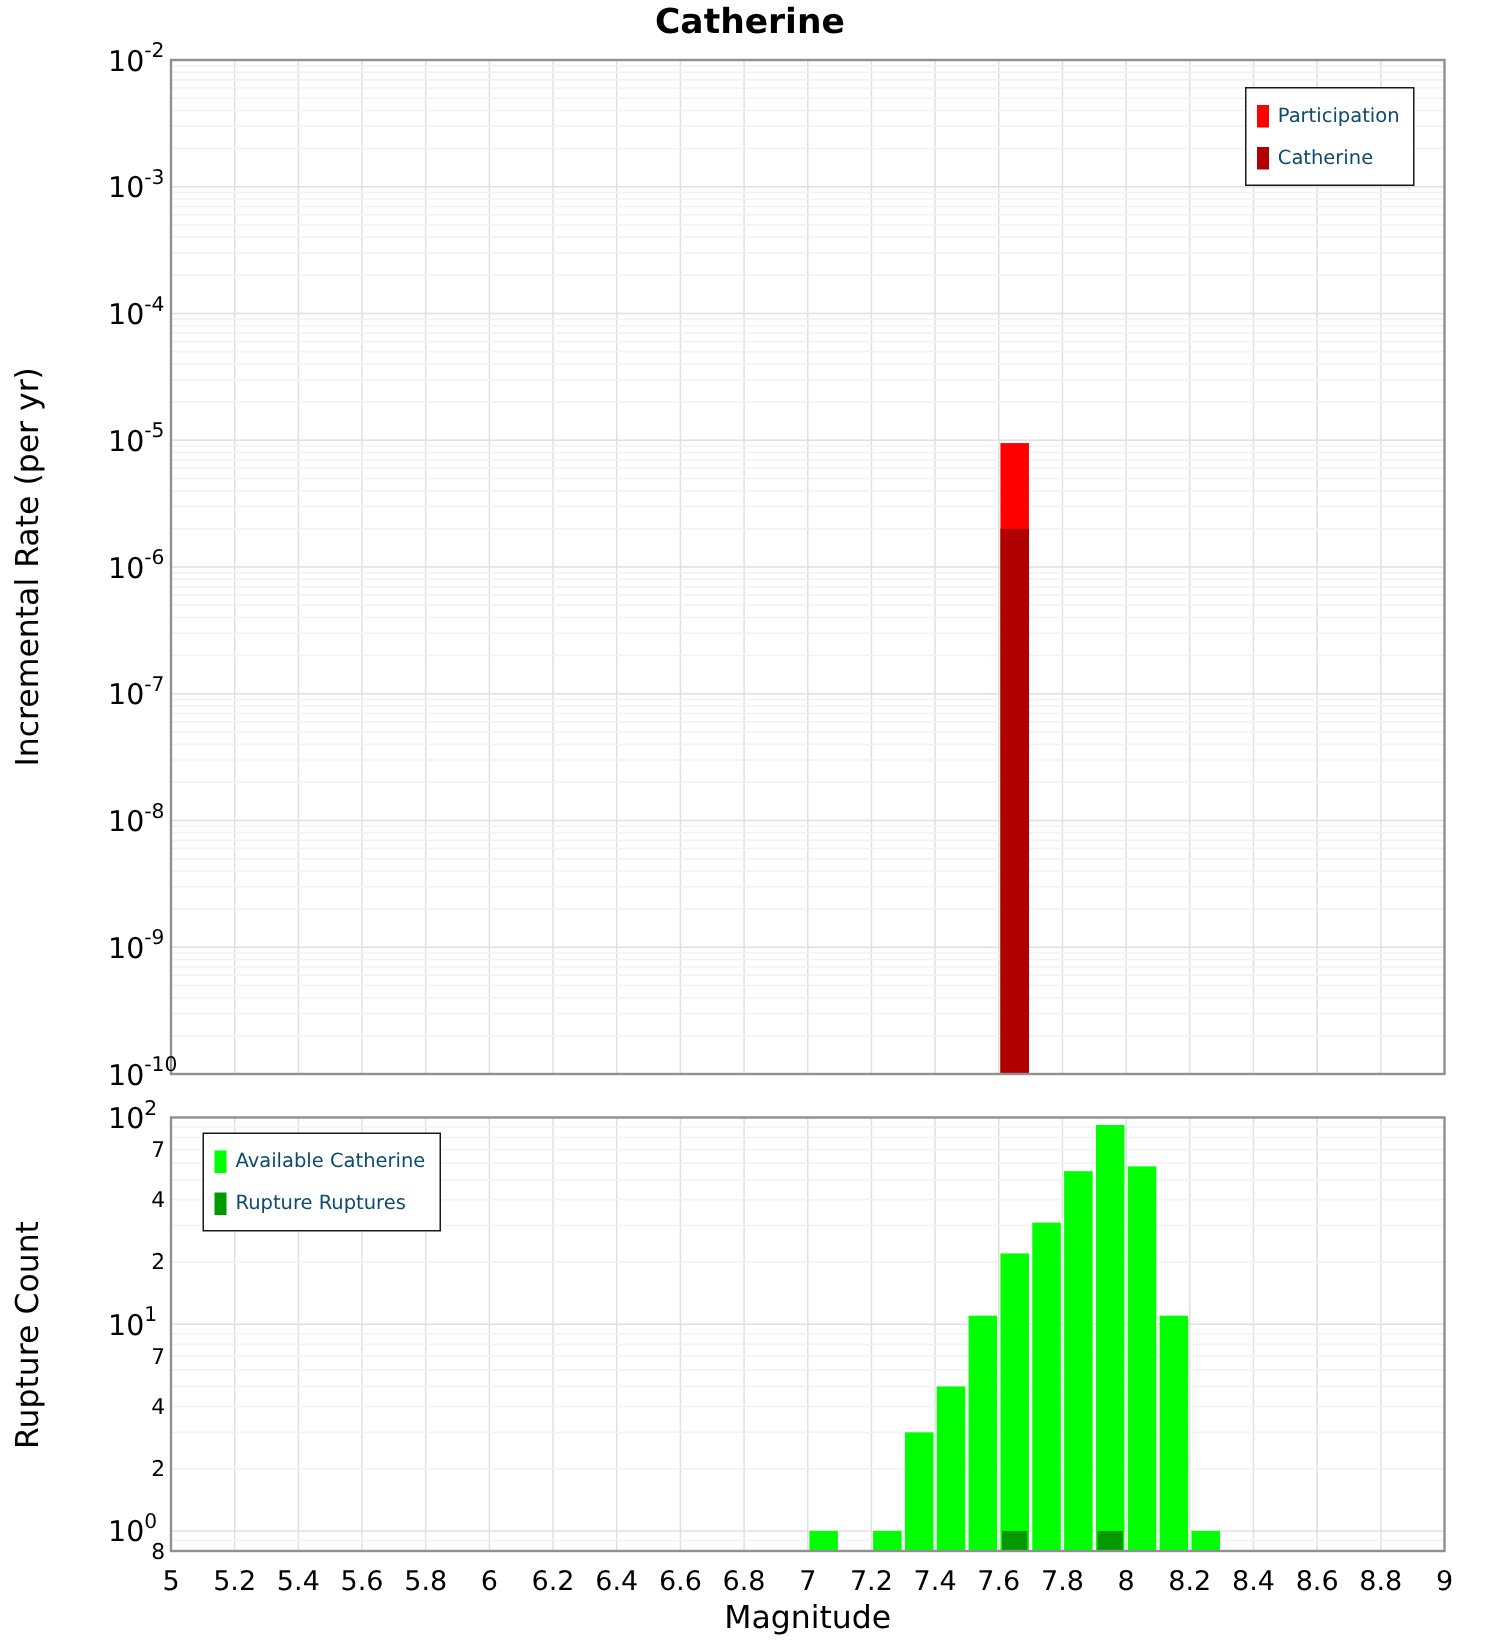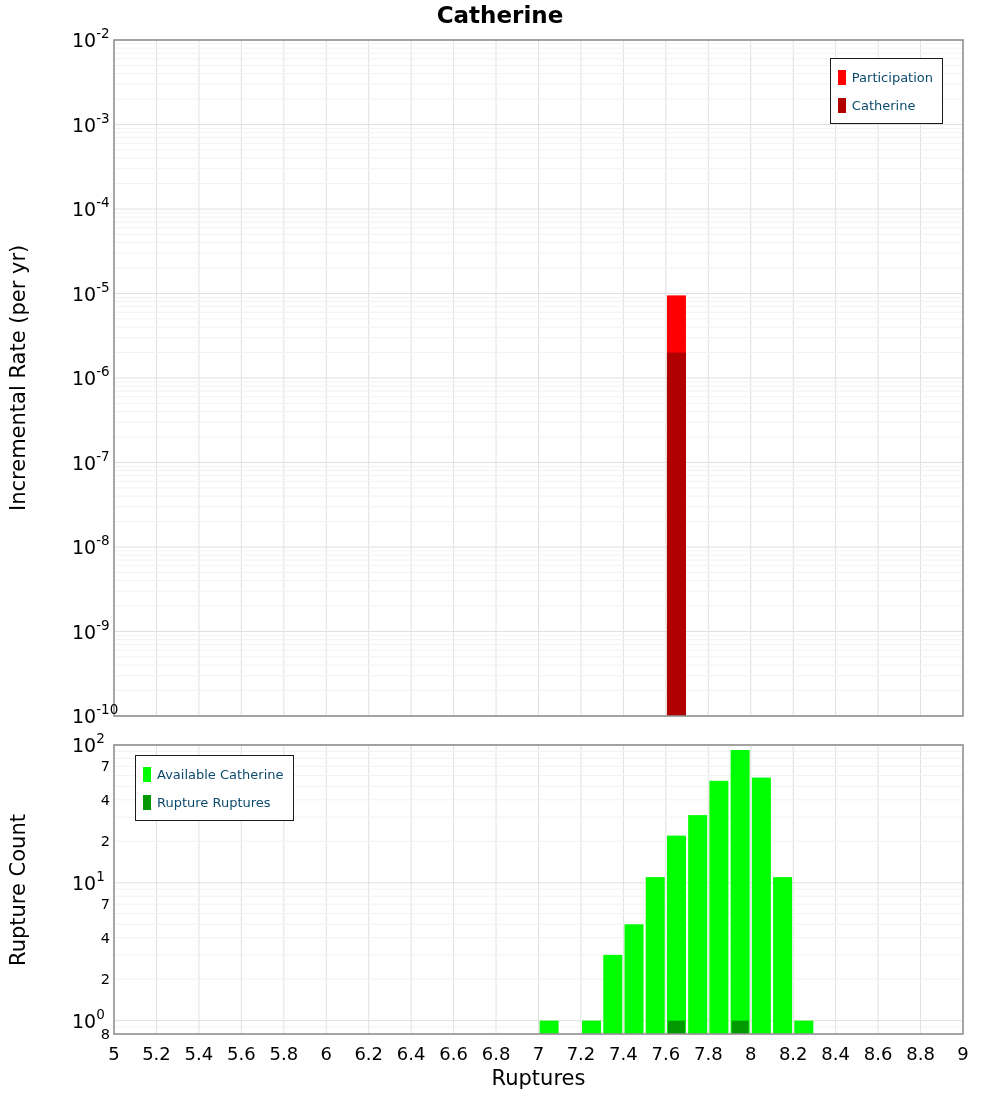--- a/index.html
+++ b/index.html
@@ -234,21 +234,21 @@
         <text x="878.0999999999999" y="1060" font-size="18" fill="#000000" text-anchor="middle">8.6</text>
         <text x="920.5500000000002" y="1060" font-size="18" fill="#000000" text-anchor="middle">8.8</text>
         <text x="963" y="1060" font-size="18" fill="#000000" text-anchor="middle">9</text>
       </g>
     </svg>
 
   <div class="fig-title">Catherine</div>
 
   <div class="ylab ylab-top">Incremental Rate (per yr)</div>
   <div class="ylab ylab-bottom">Rupture Count</div>
-  <div class="xlab">Ruptures</div>
+  <div class="xlab">Magnitude</div>
 
   <div class="legend legend-top">
     <div class="legend-row">
       <span class="swatch" style="background: rgb(255, 0, 0);"></span>
       <span class="legend-label">Participation</span>
     </div>
     <div class="legend-row">
       <span class="swatch" style="background: rgb(176, 0, 0);"></span>
       <span class="legend-label">Catherine</span>
     </div>

